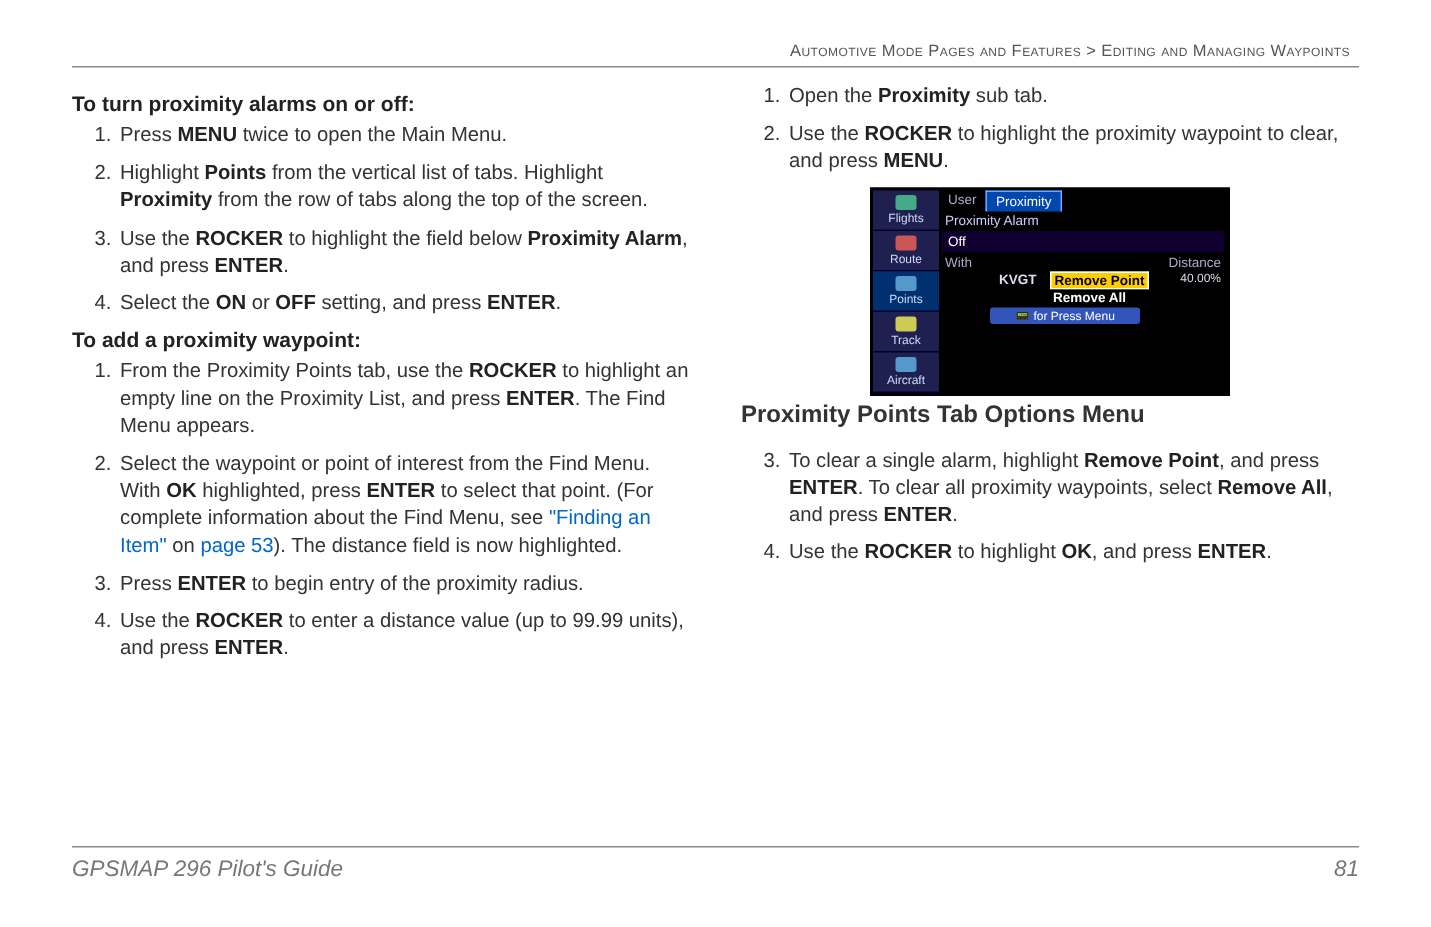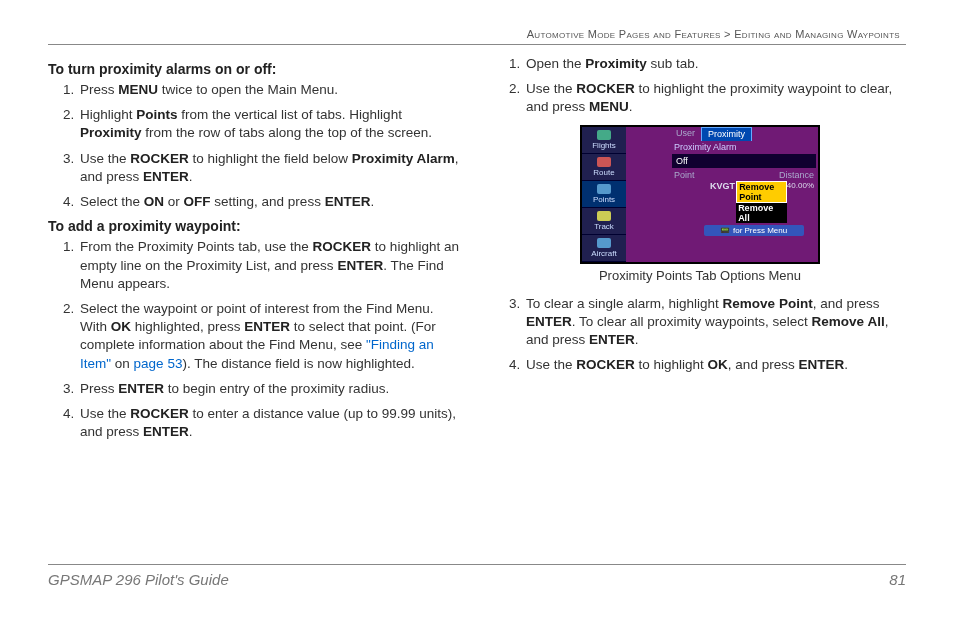--- a/index.html
+++ b/index.html
@@ -46,23 +46,22 @@
   }
   ol li {
     margin-bottom: 7px;
     line-height: 1.35;
     padding-left: 2px;
     color: #333;
   }
   b { font-weight: bold; color: #222; }
   .link { color: #0066cc; }
   .caption {
-    text-align: center;
-    font-weight: normal;
-    font-size: 13px;
+    font-weight: bold;
+    font-size: 16px;
     margin-top: 4px;
     margin-bottom: 12px;
   }
   .footer {
     position: absolute;
     bottom: 30px;
     left: 48px;
     right: 48px;
     border-top: 1px solid #888;
     padding-top: 6px;
@@ -97,21 +96,21 @@
     justify-content:center;
     font-size:8px;
     color:#ccddff;
     border-bottom:1px solid #000030;
   }
   .d-tab.sel { background:#003070; }
   .d-ico { width:14px; height:10px; background:#4a8; border-radius:2px; margin-bottom:1px;}
   .d-ico.r{background:#c55}
   .d-ico.b{background:#59c}
   .d-ico.y{background:#cc5}
-  .d-main { flex:1; background:#701a75;padding-left:44px; }
+  .d-main { flex:1; background:#000000; }
   .d-tabs { display:flex; height:14px; font-size:9px;}
   .d-toptab{ padding:1px 6px; color:#aac; }
   .d-toptab.on{ background:#0048b0; color:#fff; border:1px solid #6af; border-bottom:none;}
   .d-row { padding:1px 4px; font-size:9px; color:#ccf;}
   .d-off { background:#100030; padding:2px 4px; margin:1px 2px; color:#fff; font-size:9px;}
   .d-tblh { display:flex; justify-content:space-between; padding:1px 4px; font-size:9px; color:#aac;}
   .d-tblr { display:flex; align-items:flex-start; padding:0 4px; font-size:9px;}
   .d-pt { color:#dde; width:34px; font-weight:bold;margin-left:36px;}
   .d-menu { background:#ffcc00; color:#000; font-weight:bold; font-size:9px; padding:0 2px; border:1px solid #fff;}
   .d-menu2 { background:#000; color:#fff; font-weight:bold; font-size:9px; padding:0 2px;}
@@ -179,21 +178,21 @@
             </div>
         </div>
         <div class="d-main">
           <div class="d-tabs">
             <div class="d-toptab">User</div>
             <div class="d-toptab on">Proximity</div>
           </div>
           <div class="d-row">Proximity Alarm</div>
           <div class="d-off">Off</div>
           <div class="d-tblh">
-              <span>Point</span>
+              <span>With</span>
               <span>Distance</span>
             </div>
           <div class="d-tblr">
             <span class="d-pt">KVGT</span>
             <div>
               <div class="d-menu">Remove Point</div>
               <div class="d-menu2">Remove All</div>
             </div>
             <span class="d-dist">40.00%</span>
           </div>

